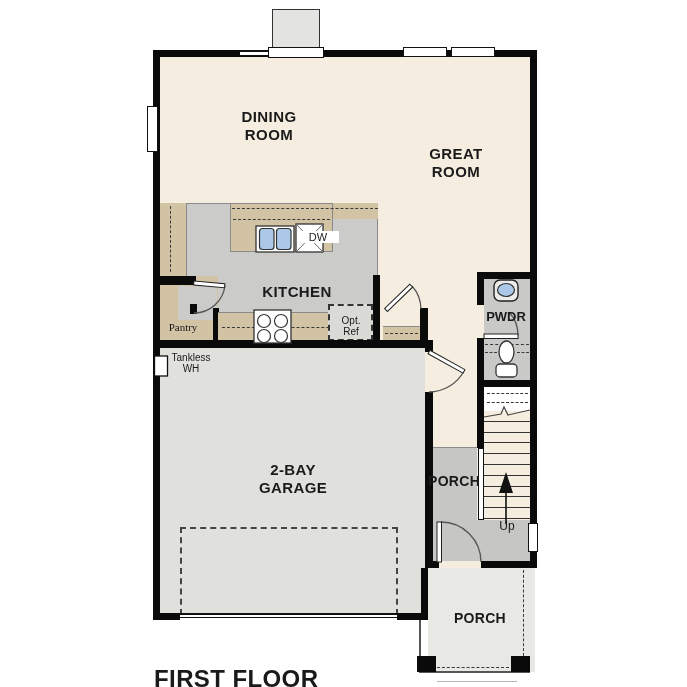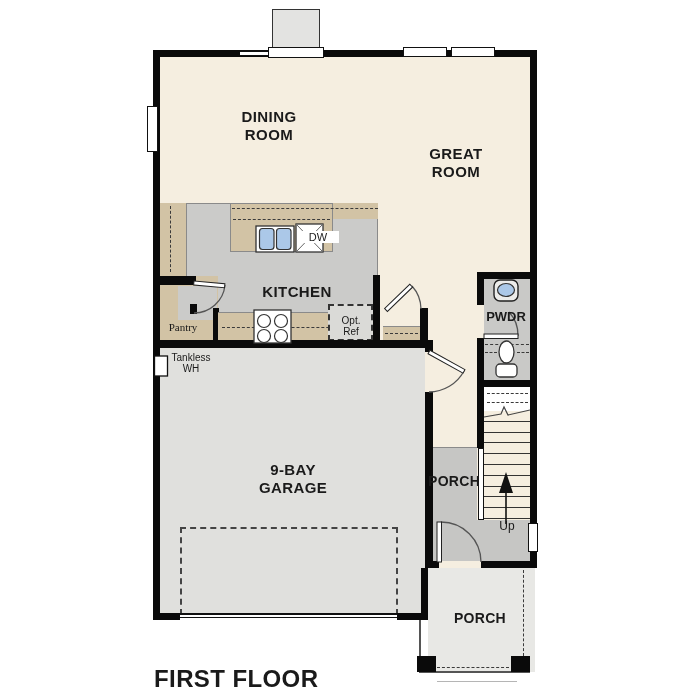--- a/index.html
+++ b/index.html
@@ -184,21 +184,21 @@
     </g>
 
     <rect x="154.5" y="356" width="13" height="20" fill="#fff" stroke="#111" stroke-width="1.3"></rect>
   </svg>
 
   <div class="lbl big" style="left:204px;top:108px;width:130px;">DINING
 ROOM</div>
   <div class="lbl big" style="left:396px;top:145px;width:120px;">GREAT
 ROOM</div>
   <div class="lbl big" style="left:237px;top:271px;width:120px;margin-top:12px;">KITCHEN</div>
-  <div class="lbl big" style="left:233px;top:461px;width:120px;">9-BAY
+  <div class="lbl big" style="left:233px;top:461px;width:120px;">2-BAY
 GARAGE</div>
   <div class="lbl med" style="left:428px;top:473px;width:52px;">PORCH</div>
   <div class="lbl" style="left:482px;top:309px;width:48px;font-weight:bold;font-size:13px;">PWDR</div>
   <div class="lbl med" style="left:450px;top:610px;width:60px;text-align:center;">PORCH</div>
   <div class="lbl title" style="left:154px;top:653px;width:180px;">FIRST FLOOR</div>
   <div class="lbl sm" style="left:160px;top:321px;width:46px;font-family:Liberation Serif, serif;">Pantry</div>
   <div class="lbl sm" style="left:492px;top:519px;width:30px;font-size:12px;">Up</div>
   <div class="lbl tiny" style="left:166px;top:352px;width:50px;">Tankless
 WH</div>
   <div class="lbl tiny" style="left:331px;top:315px;width:40px;text-align:center;">Opt.

